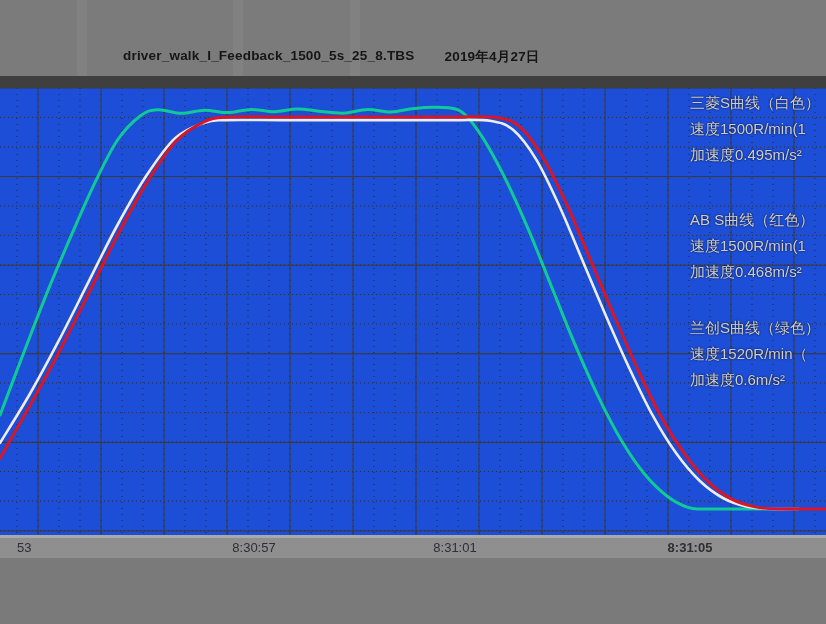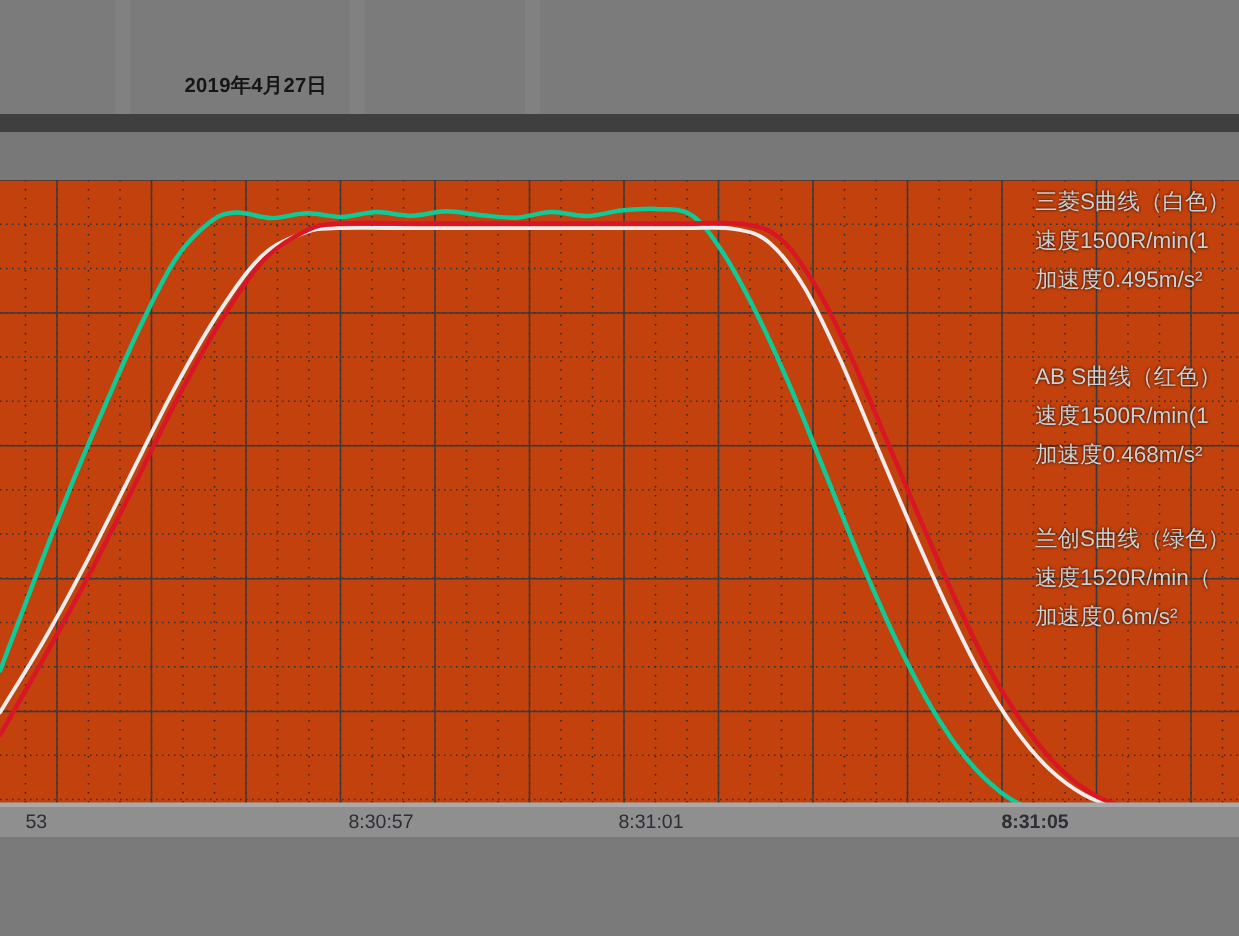--- a/index.html
+++ b/index.html
@@ -11,45 +11,46 @@
   
   .topband{position:absolute;left:0;top:0;width:826px;height:76px;background:#7b7b7b;}
   .topband .faintcol{position:absolute;top:0;height:76px;width:10px;background:rgba(255,255,255,0.05);}
   .titlerow{
     position:absolute;left:123px;top:48px;display:flex;gap:30px;
     font-size:13.5px;font-weight:700;color:#161616;letter-spacing:0.2px;white-space:nowrap;
   }
   
   .darkstrip{position:absolute;left:0;top:76px;width:826px;height:12px;background:#3f3f3f;}
   
-  .plot{position:absolute;left:0;top:88px;width:826px;height:447px;background:#c2410c;overflow:hidden;margin-top:32px;}
+  .plot{position:absolute;left:0;top:88px;width:826px;height:447px;background:#1d4ed8;overflow:hidden;}
   .plot svg{position:absolute;left:0;top:0;}
   .legend-block{position:absolute;left:690px;width:140px;color:#cfcfcf;font-size:15px;
     line-height:26px;white-space:nowrap;overflow:hidden;text-shadow:0 0 2px #000;}
   .lb1{top:2px;} .lb2{top:119px;} .lb3{top:227px;}
   
   .hairline{position:absolute;left:0;top:535px;width:826px;height:3px;background:#a9a9a9;}
   .axisstrip{position:absolute;left:0;top:538px;width:826px;height:20px;background:#8f8f8f;}
   .axisstrip .tick{position:absolute;top:2px;font-size:13px;color:#2e2e34;white-space:nowrap;}
   .tick.t0{left:1px;padding-left:16px;}
   .tick.t1{left:222px;transform:translateX(-50%);margin-left:32px;}
-  .tick.t2{left:434px;transform:translateX(-50%);}
+  .tick.t2{left:455px;transform:translateX(-50%);}
   .tick.t3{left:690px;transform:translateX(-50%);font-weight:bold;}
   .bottomband{position:absolute;left:0;top:558px;width:826px;height:66px;background:#7a7a7a;}
 </style>
 </head>
 <body>
 
 <div class="screen">
 
   <div class="topband">
     <div class="faintcol" style="left:77px"></div>
     <div class="faintcol" style="left:233px"></div>
     <div class="faintcol" style="left:350px"></div>
     <div class="titlerow">
+      <span>driver_walk_I_Feedback_1500_5s_25_8.TBS</span>
       <span>2019年4月27日</span>
     </div>
   </div>
 
   <div class="darkstrip"></div>
 
   <div class="plot">
     <svg id="chart-svg" width="826" height="447" viewBox="0 0 826 447">
       <g id="grid-minor">
           <line x1="17" y1="0" x2="17" y2="447" stroke="#2b2b2b" stroke-width="1" stroke-dasharray="1 5"></line>

